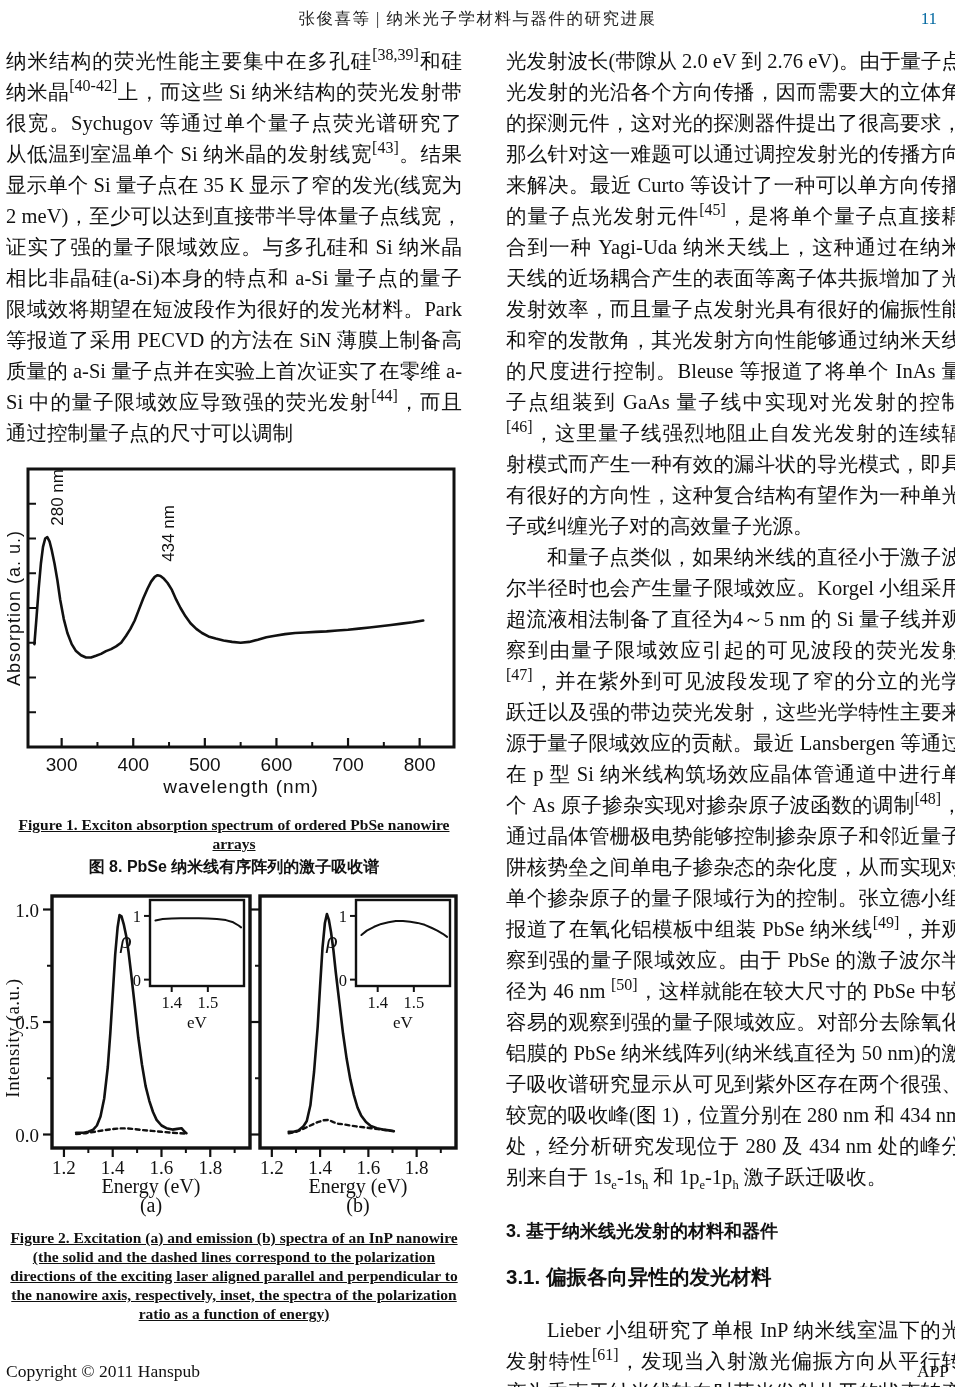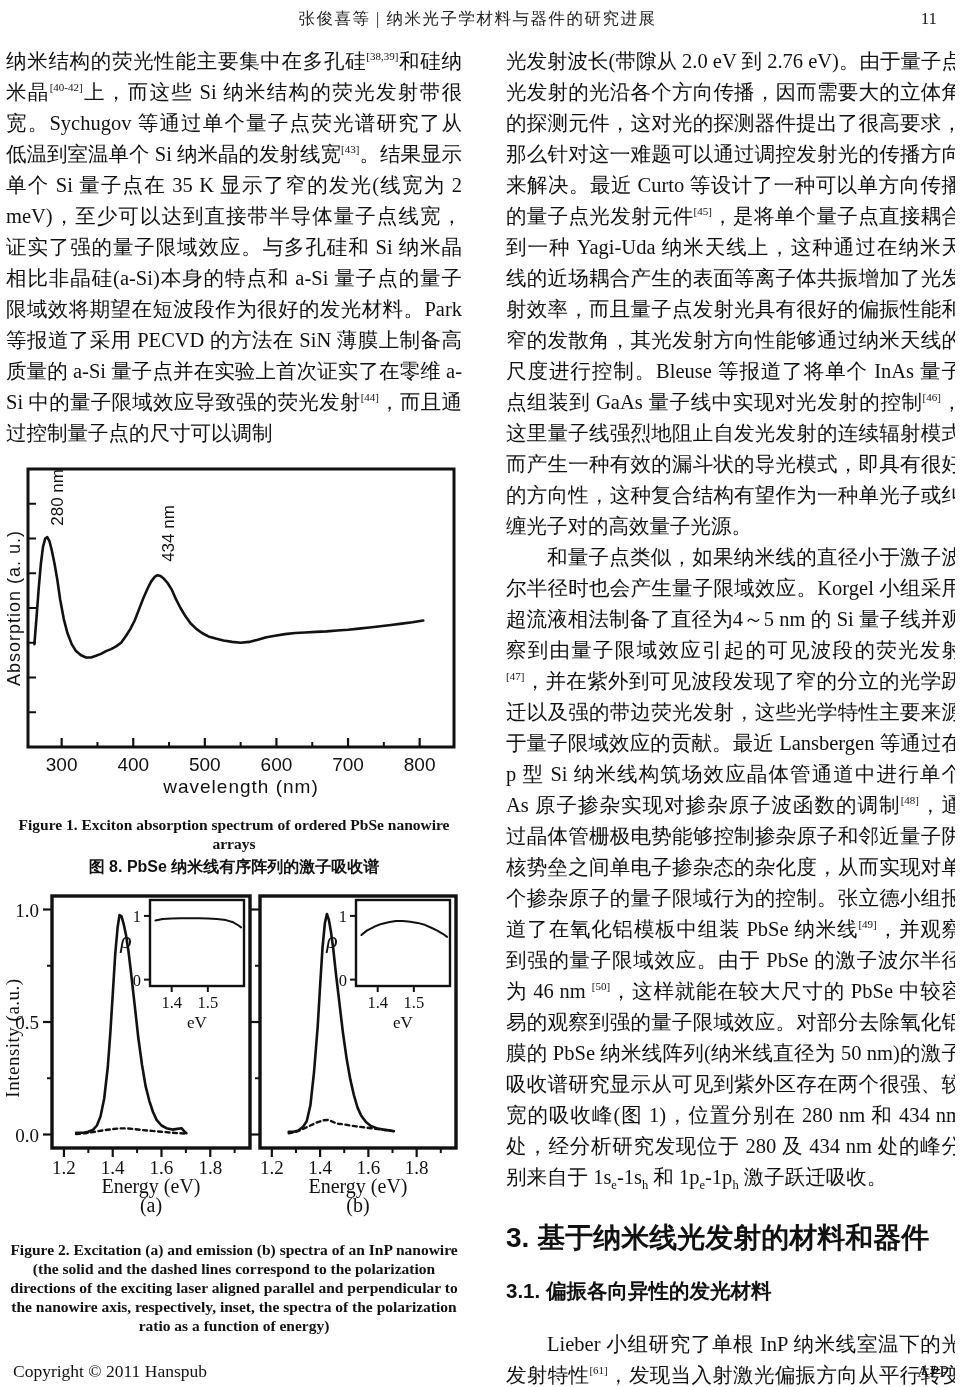--- a/index.html
+++ b/index.html
@@ -1,34 +1,34 @@
 <!DOCTYPE html>
 <html><head>
 <meta charset="utf-8">
 <style>
   html,body{margin:0;padding:0;background:#fff;}
   .page{position:relative;width:955px;height:1387px;background:#ffffff;overflow:hidden;
         font-family:"Liberation Serif","DejaVu Serif",serif;color:#111;}
   .page-header{position:absolute;top:8px;left:0;right:0;height:26px;}
   .running-title{display:block;text-align:center;font-size:16.5px;color:#222;letter-spacing:1.5px;}
-  .page-number{position:absolute;right:18px;top:1px;font-size:17px;color:#0f172a;}
+  .page-number{position:absolute;right:18px;top:1px;font-size:17px;color:#0369a1;}
   .columns{position:absolute;top:46px;left:6px;right:6px;display:flex;gap:44px;}
   .col{width:456px;flex:0 0 456px;}
   p.body{font-size:20.5px;line-height:31px;text-align:justify;margin:0;}
   p.indent{text-indent:2em;}
-  sup{font-size:11px;line-height:0;}
+  sup{font-size:16px;line-height:0;}
   sub{font-size:12.5px;line-height:0;}
   figure{margin:0;padding:0;}
   .fig-block{margin-top:12px;}
   .cap{font-weight:bold;text-align:center;margin-top:8px;}
-  .cap-en{font-size:15.5px;line-height:19px;font-family:"Liberation Serif","DejaVu Serif",serif;}
+  .cap-en{font-size:15.5px;line-height:19px;font-family:"Liberation Serif","DejaVu Serif",serif;text-decoration:underline;}
   .cap-zh{font-size:16px;line-height:23px;font-family:"Liberation Sans","DejaVu Sans",sans-serif;}
-  h2.section{font-family:"Liberation Sans","DejaVu Sans",sans-serif;font-size:28px;margin:26px 0 20px 0;color:#111;}
+  h2.section{font-family:"Liberation Sans","DejaVu Sans",sans-serif;font-size:18px;margin:26px 0 20px 0;color:#111;}
   h3.subsection{font-family:"Liberation Sans","DejaVu Sans",sans-serif;font-size:20.5px;margin:4px 0 24px 0;color:#111;}
-  .page-footer{position:absolute;bottom:5px;left:13px;right:6px;display:flex;justify-content:space-between;font-size:17.5px;}
+  .page-footer{position:absolute;bottom:5px;left:6px;right:6px;display:flex;justify-content:space-between;font-size:17.5px;}
   .brand{font-weight:normal;text-align:center;}
   svg text{fill:#111;}
 </style>
 </head>
 <body>
 
 <div class="page">
 
   <header class="page-header">
     <span class="running-title">张俊喜等 | 纳米光子学材料与器件的研究进展</span>
@@ -148,21 +148,21 @@
             <line x1="344" y1="89.62962962962963" x2="350" y2="89.62962962962963" stroke="#111" stroke-width="2"></line>
             <text x="341" y="95.62962962962963" text-anchor="end" font-size="16.5" font-family="&quot;Liberation Serif&quot;,&quot;DejaVu Serif&quot;,serif">0</text>
             <line x1="344" y1="25.925925925925924" x2="350" y2="25.925925925925924" stroke="#111" stroke-width="2"></line>
             <text x="341" y="31.925925925925924" text-anchor="end" font-size="16.5" font-family="&quot;Liberation Serif&quot;,&quot;DejaVu Serif&quot;,serif">1</text>
             <polyline points="355.4,45.0 360.8,40.6 368.1,36.8 375.3,33.9 382.5,32.3 389.8,31.0 397.0,31.0 404.2,31.7 411.5,32.9 418.7,34.8 425.9,38.0 431.3,40.6 436.8,43.8 441.1,46.9" fill="none" stroke="#111" stroke-width="2" stroke-linejoin="round" stroke-linecap="round"></polyline>
             <text x="326" y="58" text-anchor="middle" font-size="24" font-family="&quot;Liberation Serif&quot;,&quot;DejaVu Serif&quot;,serif" font-style="italic">ρ</text>
             <text x="397" y="138" text-anchor="middle" font-size="17" font-family="&quot;Liberation Serif&quot;,&quot;DejaVu Serif&quot;,serif">eV</text>
             <text x="13" y="148" text-anchor="middle" font-size="19" font-family="&quot;Liberation Serif&quot;,&quot;DejaVu Serif&quot;,serif" letter-spacing="0.5" transform="rotate(-90 13 148)">Intensity (a.u.)</text>
           </svg>
         <figcaption>
-          <div class="cap cap-en" style="margin-top:16px;">Figure 2. Excitation (a) and emission (b) spectra of an InP nanowire (the solid and the dashed lines correspond to the polarization directions of the exciting laser aligned parallel and perpendicular to the nanowire axis, respectively, inset, the spectra of the polarization ratio as a function of energy)</div>
+          <div class="cap cap-en" style="margin-top:4px;">Figure 2. Excitation (a) and emission (b) spectra of an InP nanowire (the solid and the dashed lines correspond to the polarization directions of the exciting laser aligned parallel and perpendicular to the nanowire axis, respectively, inset, the spectra of the polarization ratio as a function of energy)</div>
         </figcaption>
       </figure>
     </div>
 
     <div class="col">
       <p class="body">光发射波长(带隙从 2.0 eV 到 2.76 eV)。由于量子点光发射的光沿各个方向传播，因而需要大的立体角的探测元件，这对光的探测器件提出了很高要求，那么针对这一难题可以通过调控发射光的传播方向来解决。最近 Curto 等设计了一种可以单方向传播的量子点光发射元件<sup>[45]</sup>，是将单个量子点直接耦合到一种 Yagi-Uda 纳米天线上，这种通过在纳米天线的近场耦合产生的表面等离子体共振增加了光发射效率，而且量子点发射光具有很好的偏振性能和窄的发散角，其光发射方向性能够通过纳米天线的尺度进行控制。Bleuse 等报道了将单个 InAs 量子点组装到 GaAs 量子线中实现对光发射的控制<sup>[46]</sup>，这里量子线强烈地阻止自发光发射的连续辐射模式而产生一种有效的漏斗状的导光模式，即具有很好的方向性，这种复合结构有望作为一种单光子或纠缠光子对的高效量子光源。</p>
       <p class="body indent">和量子点类似，如果纳米线的直径小于激子波尔半径时也会产生量子限域效应。Korgel 小组采用超流液相法制备了直径为4～5 nm 的 Si 量子线并观察到由量子限域效应引起的可见波段的荧光发射<sup>[47]</sup>，并在紫外到可见波段发现了窄的分立的光学跃迁以及强的带边荧光发射，这些光学特性主要来源于量子限域效应的贡献。最近 Lansbergen 等通过在 p 型 Si 纳米线构筑场效应晶体管通道中进行单个 As 原子掺杂实现对掺杂原子波函数的调制<sup>[48]</sup>，通过晶体管栅极电势能够控制掺杂原子和邻近量子阱核势垒之间单电子掺杂态的杂化度，从而实现对单个掺杂原子的量子限域行为的控制。张立德小组报道了在氧化铝模板中组装 PbSe 纳米线<sup>[49]</sup>，并观察到强的量子限域效应。由于 PbSe 的激子波尔半径为 46 nm <sup>[50]</sup>，这样就能在较大尺寸的 PbSe 中较容易的观察到强的量子限域效应。对部分去除氧化铝膜的 PbSe 纳米线阵列(纳米线直径为 50 nm)的激子吸收谱研究显示从可见到紫外区存在两个很强、较宽的吸收峰(图 1)，位置分别在 280 nm 和 434 nm 处，经分析研究发现位于 280 及 434 nm 处的峰分别来自于 1s<sub>e</sub>-1s<sub>h</sub> 和 1p<sub>e</sub>-1p<sub>h</sub> 激子跃迁吸收。</p>
       <h2 class="section">3. 基于纳米线光发射的材料和器件</h2>
       <h3 class="subsection">3.1. 偏振各向异性的发光材料</h3>
       <p class="body indent">Lieber 小组研究了单根 InP 纳米线室温下的光发射特性<sup>[61]</sup>，发现当入射激光偏振方向从平行转变为垂直于纳米线轴向时荧光发射从开的状态转变为关的</p>

